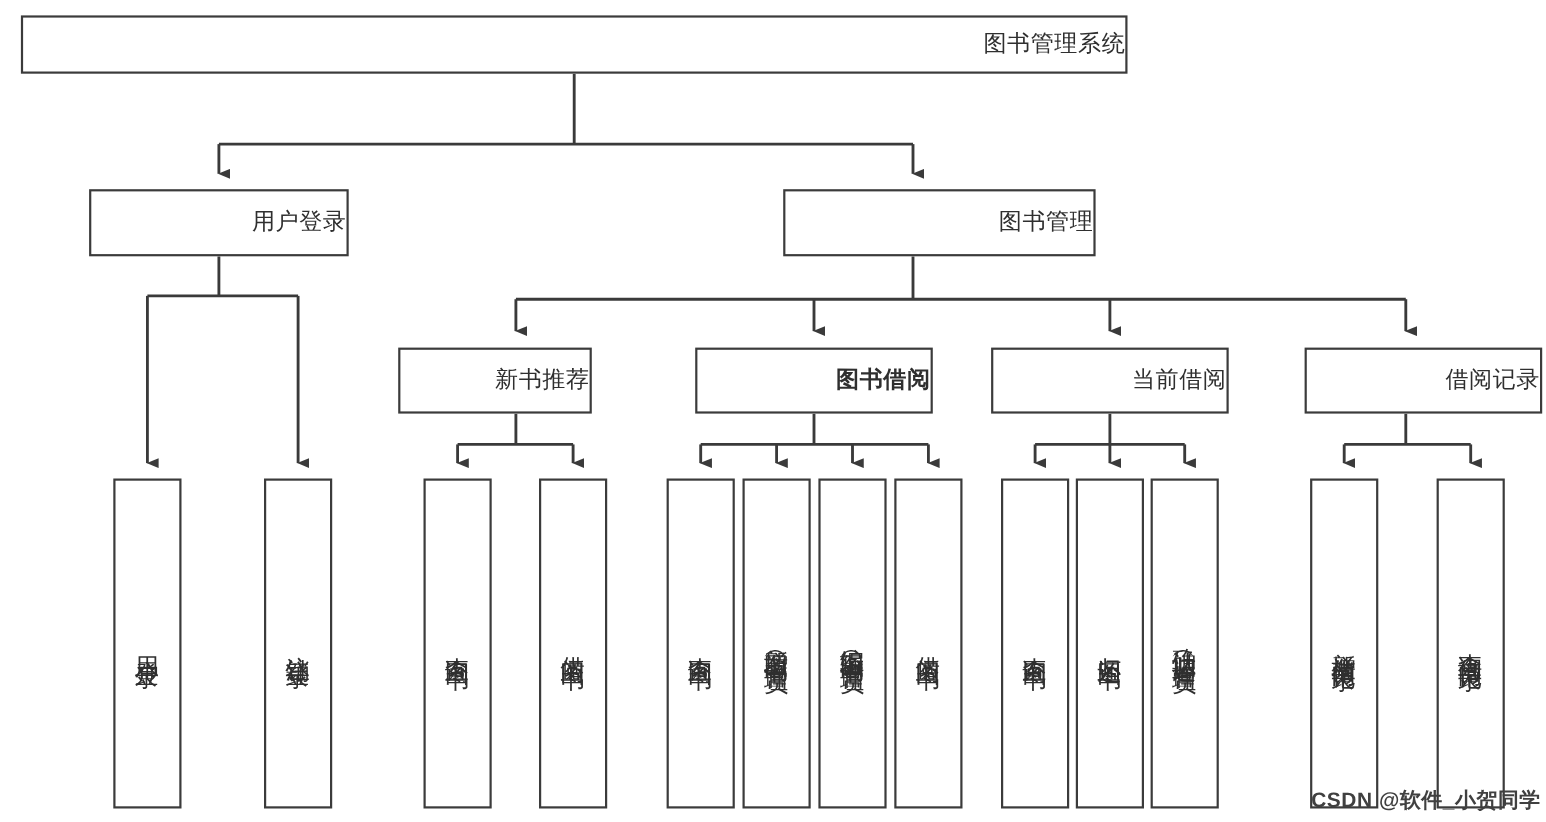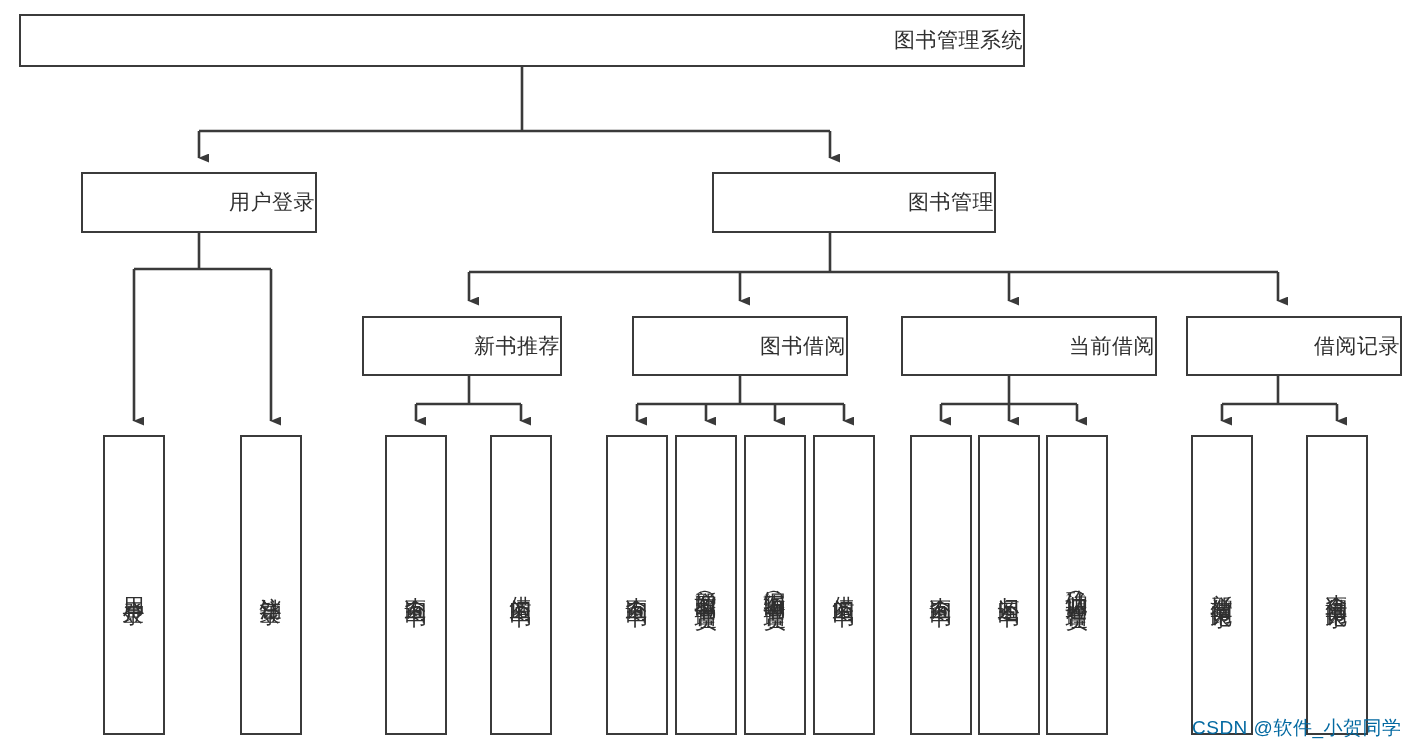--- a/index.html
+++ b/index.html
@@ -53,25 +53,26 @@
   }
   .node.vertical .label {
     writing-mode: vertical-rl;
     text-orientation: upright;
     font-size: 22px;
     letter-spacing: 3px;
     line-height: 1.05;
   }
   .watermark {
     position: absolute;
-    color: #0369a1;
+    color: #404040;
     font-size: 19px;
     white-space: nowrap;
     letter-spacing: 0.5px;
     user-select: none;
+    font-weight: bold;
   }
 </style>
 </head>
 <body>
 
 <div id="diagram-root">
 
   <svg class="edges" viewBox="0 0 1405 747">
     <defs>
       <marker id="arrowhead" markerWidth="9" markerHeight="11" refX="4.5" refY="10.2" orient="auto" markerUnits="userSpaceOnUse">
@@ -127,29 +128,29 @@
   </div>
 
   <div class="node horizontal" style="left:81px; top:172px; width:236px; height:61px;">
     <span class="label">用户登录</span>
   </div>
 
   <div class="node horizontal" style="left:712px; top:172px; width:284px; height:61px;">
     <span class="label">图书管理</span>
   </div>
 
-  <div class="node horizontal" style="left:362px; top:316px; width:200px; height:60px;">
+  <div class="node horizontal" style="left:362px; top:316px; width:176px; height:60px;">
     <span class="label">新书推荐</span>
   </div>
 
-  <div class="node horizontal" style="left:632px; top:316px; width:216px; height:60px;">
+  <div class="node horizontal" style="left:632px; top:316px; width:216px; height:60px;font-weight:bold;">
     <span class="label">图书借阅</span>
   </div>
 
-  <div class="node horizontal" style="left:901px; top:316px; width:256px; height:60px;padding-left:45px;">
+  <div class="node horizontal" style="left:901px; top:316px; width:216px; height:60px;padding-left:45px;">
     <span class="label">当前借阅</span>
   </div>
 
   <div class="node horizontal" style="left:1186px; top:316px; width:216px; height:60px;">
     <span class="label">借阅记录</span>
   </div>
 
   <div class="node vertical" style="left:103px; top:435px; width:62px; height:300px;">
     <span class="label">用户登录</span>
   </div>

